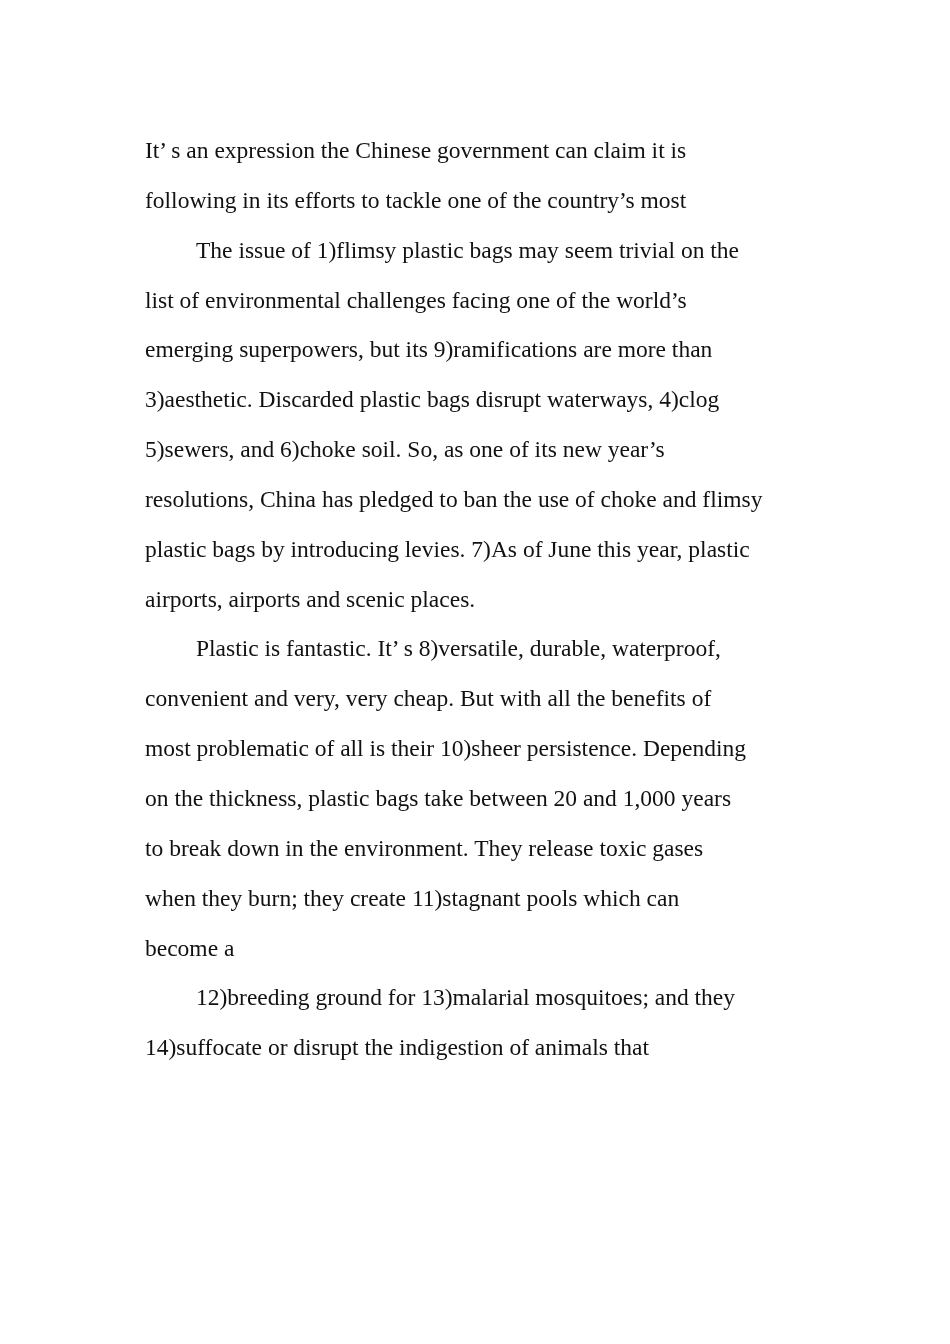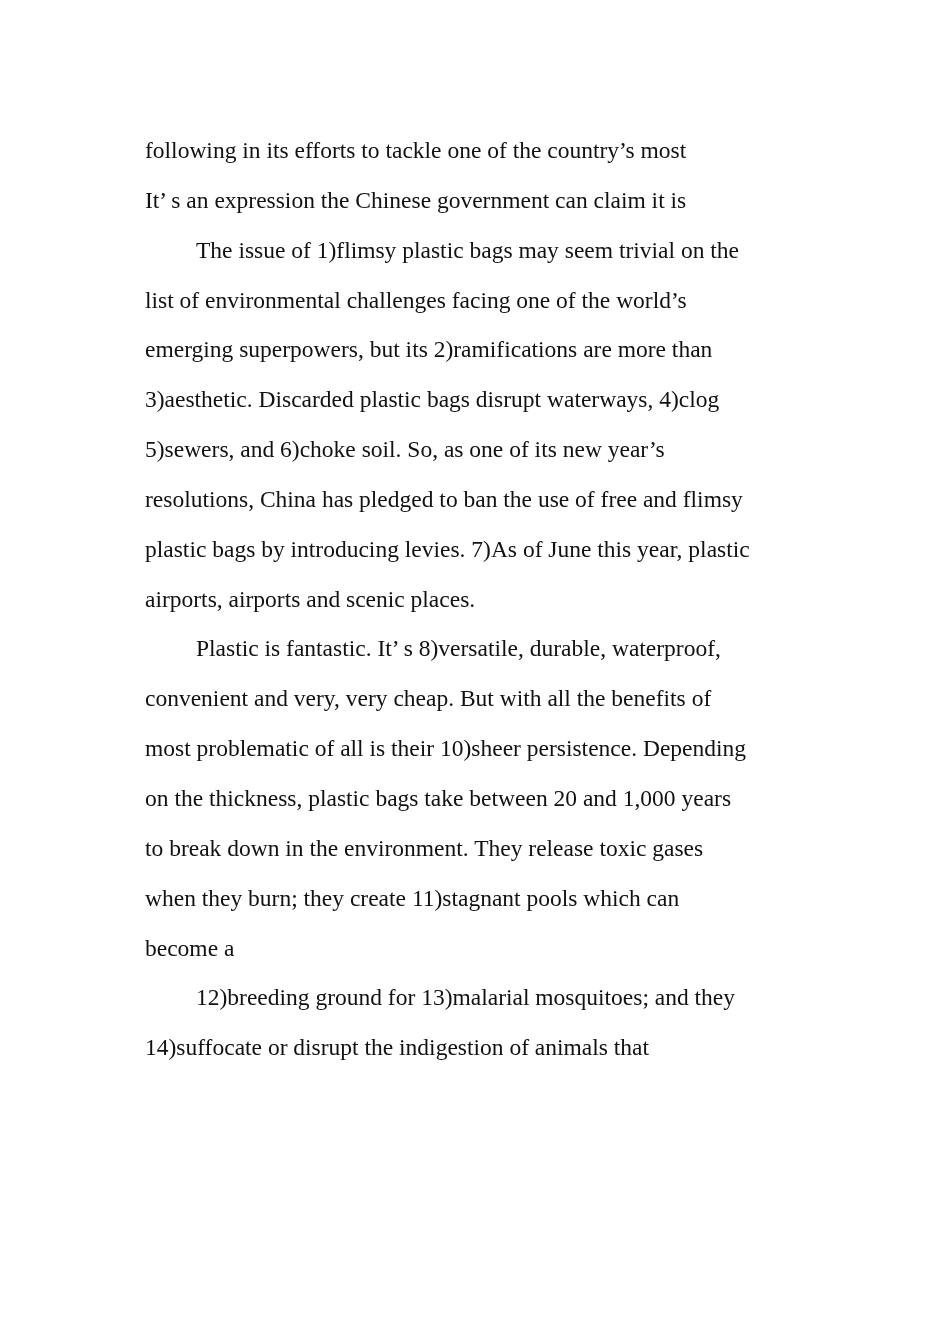--- a/index.html
+++ b/index.html
@@ -40,31 +40,31 @@
       padding-left: 51px;
     }
   </style>
 </head>
 <body>
 
 <div class="page">
   <div class="text-block">
 
     <div>
+      <span class="line">It’ s an expression the Chinese government can claim it is</span>
       <span class="line">following in its efforts to tackle one of the country’s most</span>
-      <span class="line">It’ s an expression the Chinese government can claim it is</span>
     </div>
 
     <div>
       <span class="line indent">The issue of 1)flimsy plastic bags may seem trivial on the</span>
       <span class="line">list of environmental challenges facing one of the world’s</span>
-      <span class="line">emerging superpowers, but its 2)ramifications are more than</span>
+      <span class="line">emerging superpowers, but its 9)ramifications are more than</span>
       <span class="line">3)aesthetic. Discarded plastic bags disrupt waterways, 4)clog</span>
       <span class="line">5)sewers, and 6)choke soil. So, as one of its new year’s</span>
-      <span class="line">resolutions, China has pledged to ban the use of free and flimsy</span>
+      <span class="line">resolutions, China has pledged to ban the use of choke and flimsy</span>
       <span class="line">plastic bags by introducing levies. 7)As of June this year, plastic</span>
       <span class="line">airports, airports and scenic places.</span>
     </div>
 
     <div>
       <span class="line indent">Plastic is fantastic. It’ s 8)versatile, durable, waterproof,</span>
       <span class="line">convenient and very, very cheap. But with all the benefits of</span>
       <span class="line">most problematic of all is their 10)sheer persistence. Depending</span>
       <span class="line">on the thickness, plastic bags take between 20 and 1,000 years</span>
       <span class="line">to break down in the environment. They release toxic gases</span>

